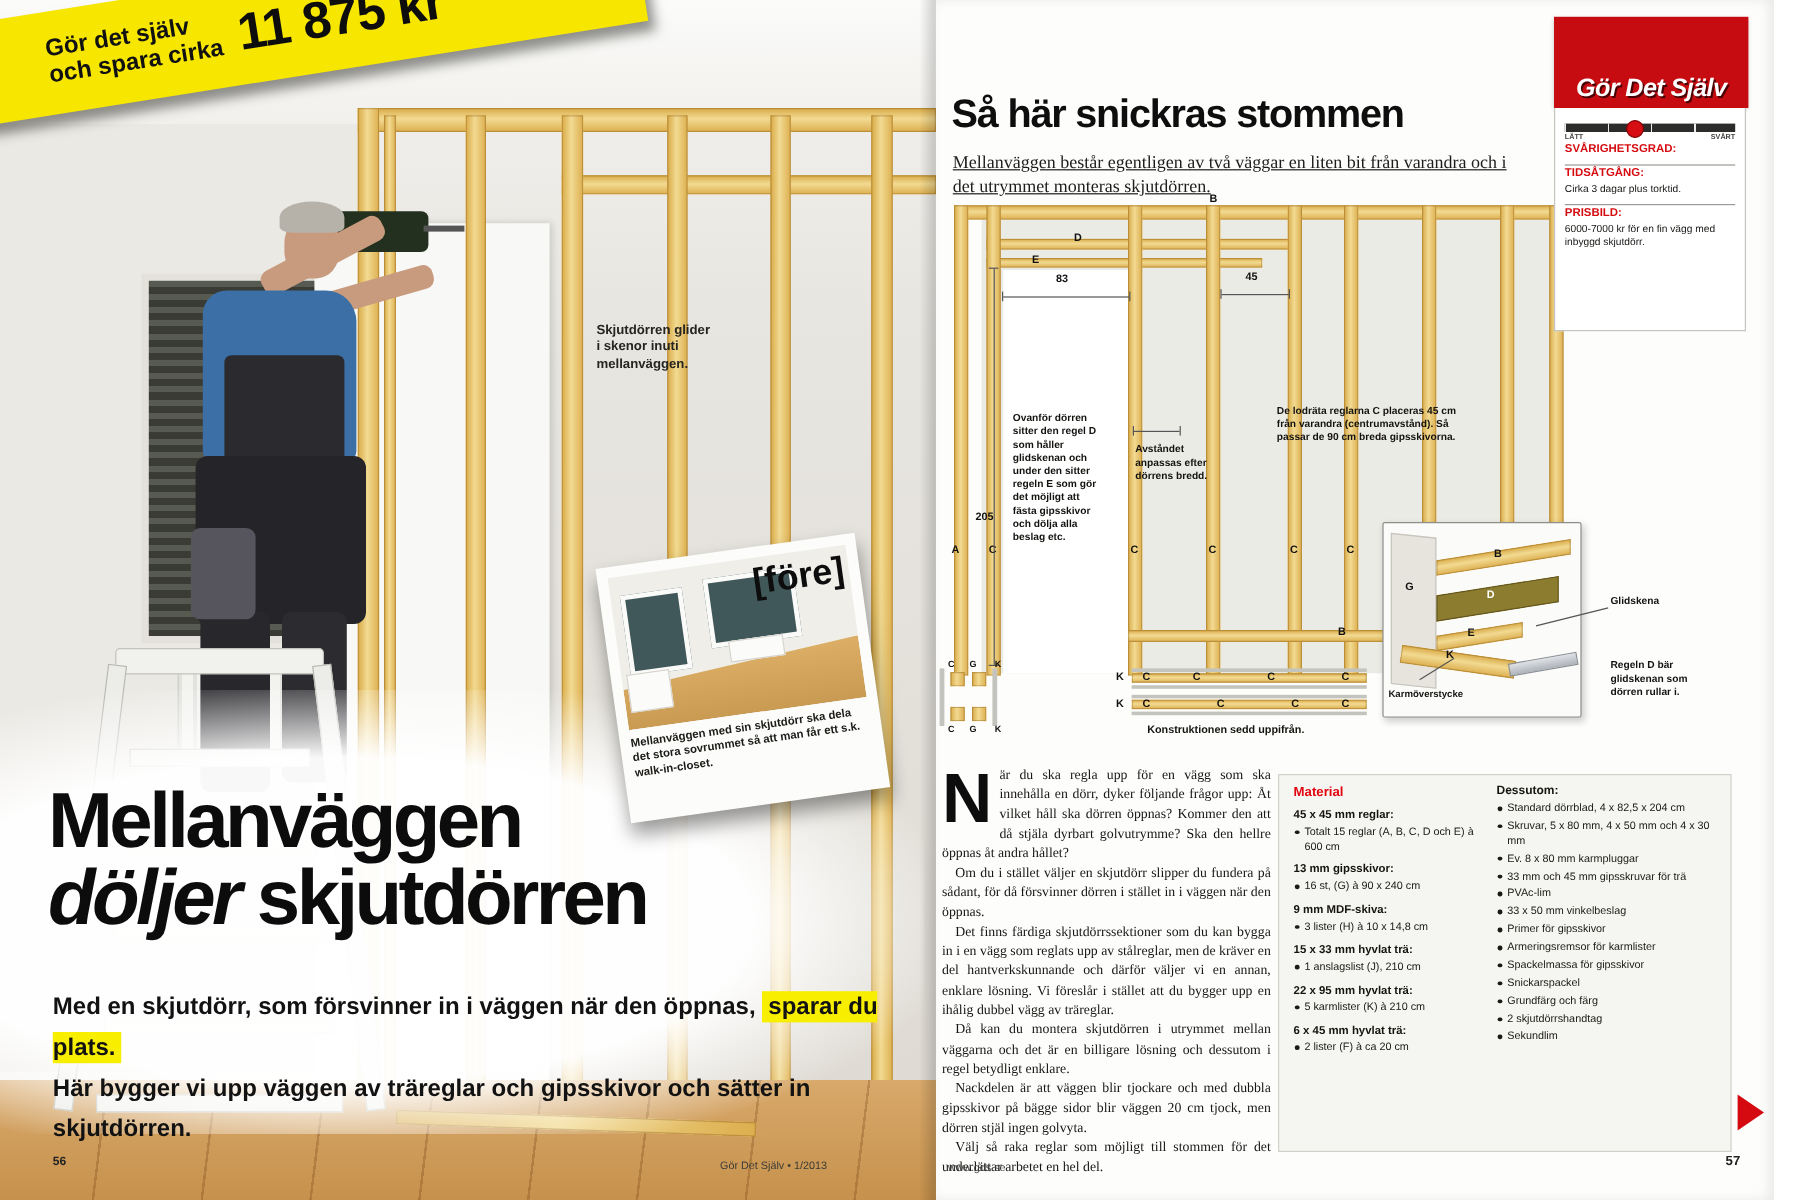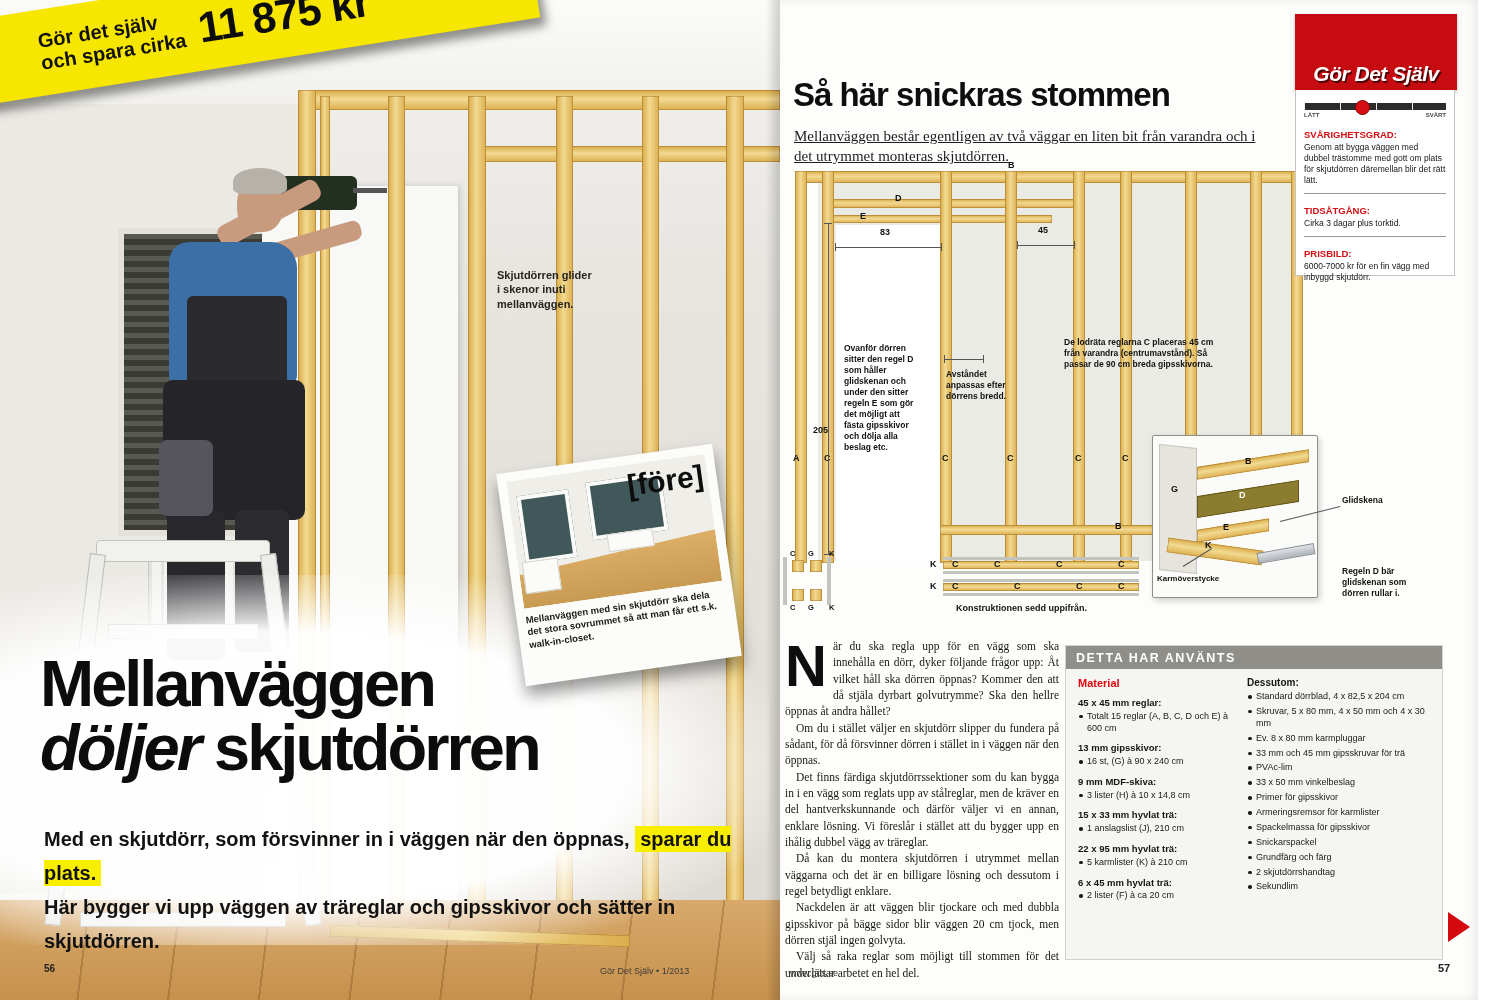--- a/index.html
+++ b/index.html
@@ -78,21 +78,21 @@
                    box-shadow:0 2px 4px rgba(0,0,0,.25);}
   #infobox .ib-logo{position:absolute;left:0;bottom:4px;width:100%;text-align:center;
       font:italic 800 21px "Liberation Sans",sans-serif;color:#fff;text-shadow:1.5px 1.5px 0 #4a0305;letter-spacing:-.5px;}
   #infobox .ib-body{position:absolute;left:0;top:76px;width:160px;height:186px;background:#fff;
       border:1px solid #c4c4c0;border-top:none;padding:7px 8px;box-sizing:border-box;}
   .scalebar{position:relative;height:7px;background:#2c2c2a;margin-top:6px;
       background-image:repeating-linear-gradient(90deg,rgba(255,255,255,.9) 0 1px,rgba(0,0,0,0) 1px 36px);}
   .scaledot{position:absolute;left:36%;top:-3.5px;width:13px;height:13px;border-radius:50%;
       background:#d60d12;border:1.5px solid #7e0406;}
   .scalelabels{display:flex;justify-content:space-between;font:700 6px "Liberation Sans",sans-serif;color:#444;margin-top:2px;}
-  .ib-h{font:800 9.5px "Liberation Sans",sans-serif;color:#d50c11;margin-top:11px;}
+  .ib-h{font:800 9.5px "Liberation Sans",sans-serif;color:#d50c11;margin-top:1px;}
   .ib-t{font:500 8.5px/1.3 "Liberation Sans",sans-serif;color:#161513;margin-top:2px;}
   .ib-div{border-top:1px solid #9a9a96;margin-top:7px;}
   
   #article{left:785px;top:638px;width:274px;font:400 11.5px/1.42 "Liberation Serif",serif;
            color:#171613;text-align:justify;}
   #article p{margin:0;}
   #article p + p{text-indent:11px;}
   .dropcap{float:left;font:800 58px/0.82 "Liberation Sans",sans-serif;color:#0d0d0d;margin:4px 6px 0 0;}
   
   #used{left:1065px;top:645px;width:378px;height:315px;background:#f5f5f1;
@@ -308,57 +308,55 @@
       <div class="abs woodh" style="left:44px;top:88px;width:72px;height:13px;transform:skewY(-9deg);"></div>
       <div class="letter" style="left:70px;top:86px;">E</div>
       <div class="abs woodh" style="left:14px;top:108px;width:96px;height:15px;transform:rotate(8deg);"></div>
       <div class="letter" style="left:52px;top:104px;">K</div>
       <div class="abs" style="left:104px;top:112px;width:56px;height:9px;background:linear-gradient(180deg,#dfe2e6,#aeb3ba);border:1px solid #8b9097;transform:rotate(-10deg);"></div>
       <div class="leader" style="left:30px;top:130px;width:34px;transform:rotate(-32deg);"></div>
       <div class="ann" style="left:4px;top:138px;font-size:8px;">Karmöverstycke</div>
     </div>
     <div class="ann" style="left:562px;top:332px;font-size:8.5px;">Glidskena</div>
     <div class="leader" style="left:500px;top:358px;width:62px;transform:rotate(-14deg);"></div>
-    <div class="ann" style="left:562px;top:403px;width:92px;font-size:8.5px;">Regeln D bär glidskenan som dörren rullar i.</div>
+    <div class="ann" style="left:562px;top:386px;width:92px;font-size:8.5px;">Regeln D bär glidskenan som dörren rullar i.</div>
   </div>
 
   <div id="infobox" class="abs">
     <div class="ib-red">
       <div class="ib-logo">Gör Det Själv</div>
     </div>
     <div class="ib-body">
       <div class="scalebar">
         <div class="scaledot"></div>
       </div>
       <div class="scalelabels">
         <span>LÄTT</span>
         <span>SVÅRT</span>
       </div>
       <div class="ib-h">SVÅRIGHETSGRAD:</div>
-      <div class="ib-t">Genom att bygga väggen med dubbel trästomme med gott om plats för skjutdörren däremellan blir det rätt lätt.</div>
       <div class="ib-div"></div>
       <div class="ib-h">TIDSÅTGÅNG:</div>
       <div class="ib-t">Cirka 3 dagar plus torktid.</div>
       <div class="ib-div"></div>
       <div class="ib-h">PRISBILD:</div>
       <div class="ib-t">6000-7000 kr för en fin vägg med inbyggd skjutdörr.</div>
     </div>
   </div>
 
   <div id="article" class="abs">
     <p><span class="dropcap">N</span><span>är du ska regla upp för en vägg som ska innehålla en dörr, dyker följande frågor upp: Åt vilket håll ska dörren öppnas? Kommer den att då stjäla dyrbart golvutrymme? Ska den hellre öppnas åt andra hållet?</span></p>
     <p>Om du i stället väljer en skjutdörr slipper du fundera på sådant, för då försvinner dörren i stället in i väggen när den öppnas.</p>
     <p>Det finns färdiga skjutdörrssektioner som du kan bygga in i en vägg som reglats upp av stålreglar, men de kräver en del hantverkskunnande och därför väljer vi en annan, enklare lösning. Vi föreslår i stället att du bygger upp en ihålig dubbel vägg av träreglar.</p>
     <p>Då kan du montera skjutdörren i utrymmet mellan väggarna och det är en billigare lösning och dessutom i regel betydligt enklare.</p>
     <p>Nackdelen är att väggen blir tjockare och med dubbla gipsskivor på bägge sidor blir väggen 20 cm tjock, men dörren stjäl ingen golvyta.</p>
     <p>Välj så raka reglar som möjligt till stommen för det underlättar arbetet en hel del.</p>
   </div>
 
   <div id="used" class="abs">
-    <div class="hd">DETTA HAR ANVÄNTS</div>
     <div class="cols">
       <div class="col-l">
         <div class="mat-title">Material</div>
         <div class="grp-h">45 x 45 mm reglar:</div>
         <div class="grp-i">Totalt 15 reglar (A, B, C, D och E) à 600 cm</div>
         <div class="grp-h">13 mm gipsskivor:</div>
         <div class="grp-i">16 st, (G) à 90 x 240 cm</div>
         <div class="grp-h">9 mm MDF-skiva:</div>
         <div class="grp-i">3 lister (H) à 10 x 14,8 cm</div>
         <div class="grp-h">15 x 33 mm hyvlat trä:</div>

